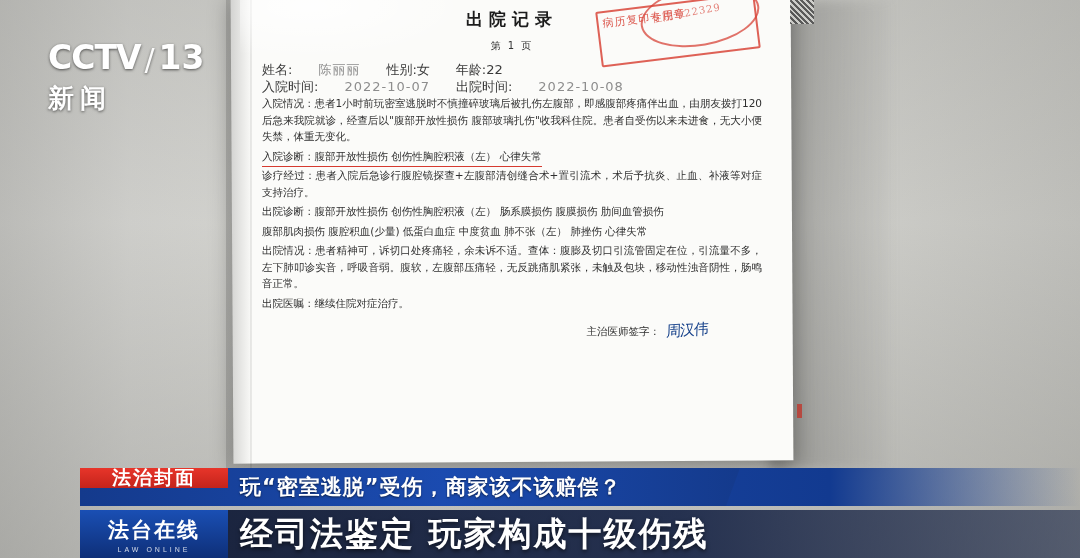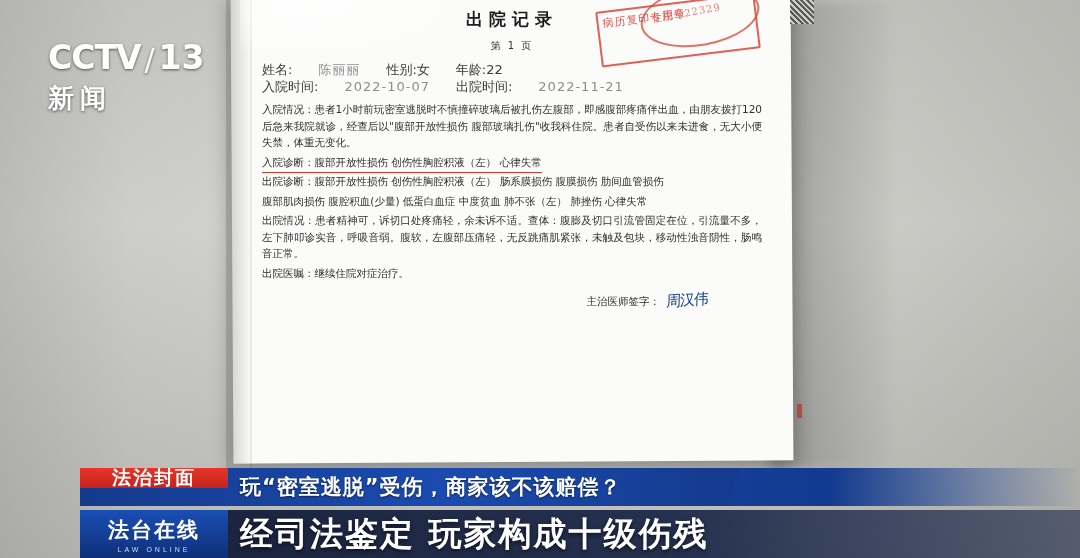--- a/index.html
+++ b/index.html
@@ -107,21 +107,20 @@
     display: flex;
     gap: 26px;
   }
   .field-label { white-space: nowrap; }
   .field-value {
     color: #8d8d8d;
     filter: blur(0.6px);
     letter-spacing: 1px;
   }
   .doc-body {
-    margin-top: 6px;
     font-size: 10.5px;
     line-height: 16.5px;
     color: #2f2f2f;
     text-align: justify;
   }
   .doc-body p { margin: 0 0 3px 0; }
   .diag-line {
     position: relative;
     display: inline-block;
   }
@@ -396,32 +395,33 @@
         <div class="field-row">
           <span class="field-label">姓名:</span>
           <span class="field-value">陈丽丽</span>
           <span class="field-label">性别:女</span>
           <span class="field-label">年龄:22</span>
         </div>
         <div class="field-row">
           <span class="field-label">入院时间:</span>
           <span class="field-value">2022-10-07</span>
           <span class="field-label">出院时间:</span>
-          <span class="field-value">2022-11-21</span>
+          <span class="field-value">2022-10-08</span>
         </div>
       </div>
 
       <div class="doc-body">
         <p>入院情况：患者1小时前玩密室逃脱时不慎撞碎玻璃后被扎伤左腹部，即感腹部疼痛伴出血，由朋友拨打120后急来我院就诊，经查后以"腹部开放性损伤  腹部玻璃扎伤"收我科住院。患者自受伤以来未进食，无大小便失禁，体重无变化。</p>
         <p>
           <span class="diag-line">
             <span>入院诊断：腹部开放性损伤  创伤性胸腔积液（左）   心律失常</span>
             <span class="underline-red"></span>
           </span>
         </p>
+        <p>诊疗经过：患者入院后急诊行腹腔镜探查+左腹部清创缝合术+置引流术，术后予抗炎、止血、补液等对症支持治疗。</p>
         <p>出院诊断：腹部开放性损伤   创伤性胸腔积液（左）   肠系膜损伤   腹膜损伤   肋间血管损伤</p>
         <p>腹部肌肉损伤   腹腔积血(少量)   低蛋白血症   中度贫血   肺不张（左）   肺挫伤   心律失常</p>
         <p>出院情况：患者精神可，诉切口处疼痛轻，余未诉不适。查体：腹膨及切口引流管固定在位，引流量不多，左下肺叩诊实音，呼吸音弱。腹软，左腹部压痛轻，无反跳痛肌紧张，未触及包块，移动性浊音阴性，肠鸣音正常。</p>
         <p>出院医嘱：继续住院对症治疗。</p>
       </div>
 
       <div class="sign-row">
         <span>主治医师签字：</span><span class="signature">周汉伟</span>
       </div>
     </div>

